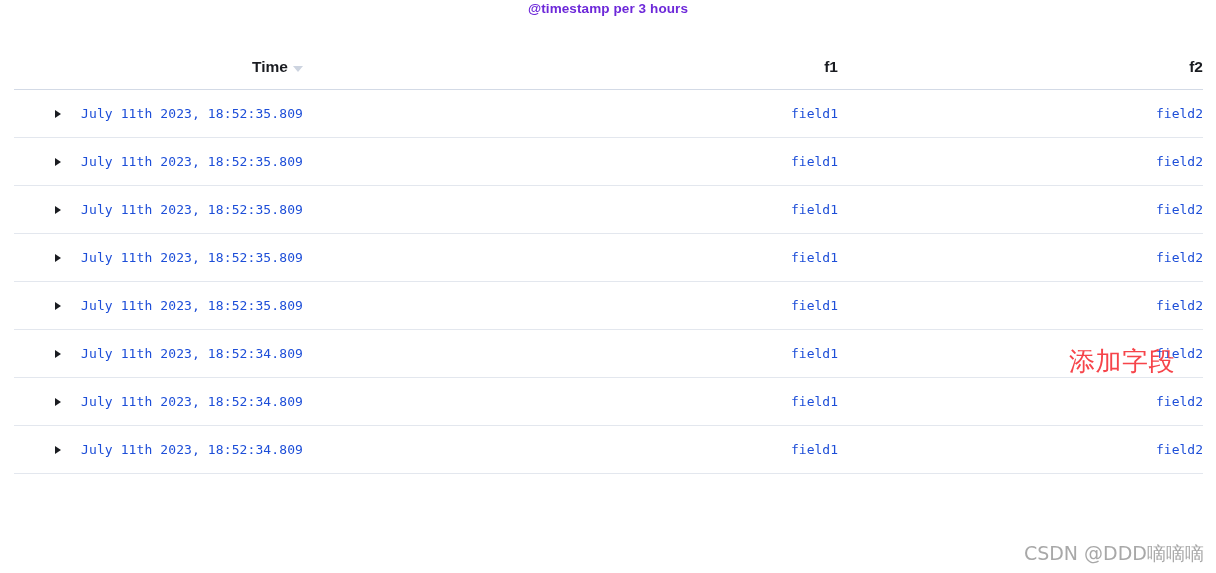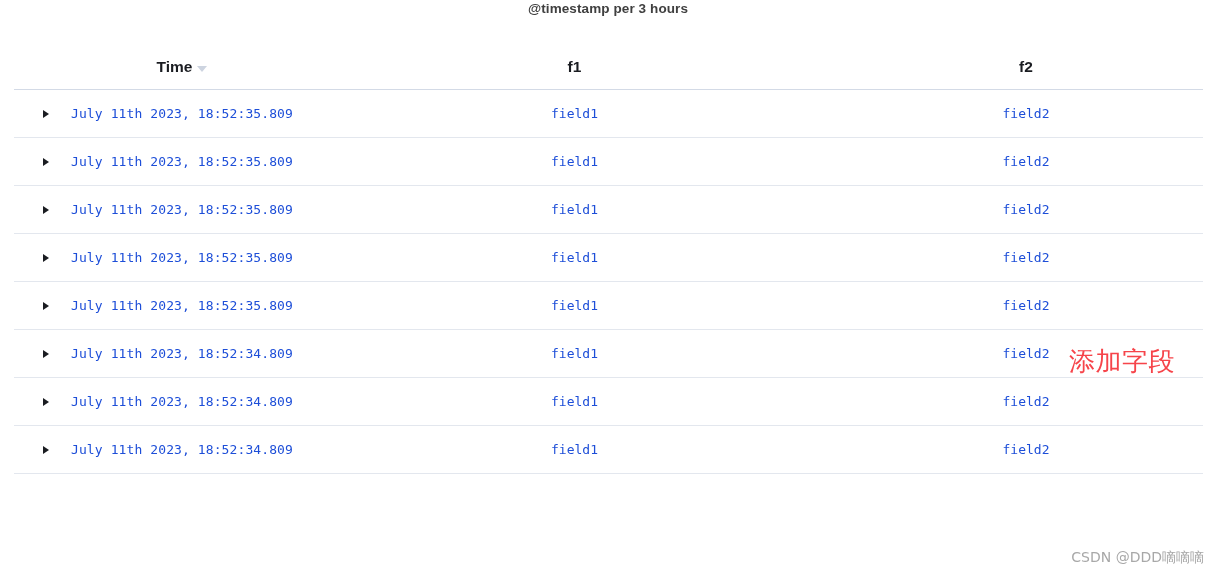--- a/index.html
+++ b/index.html
@@ -18,40 +18,40 @@
 
   
   .chart-caption {
     position: absolute;
     top: 0px;
     left: 0;
     width: 1216px;
     text-align: center;
     font-size: 13.5px;
     font-weight: bold;
-    color: #404040;
+    color: #6d28d9;
     line-height: 18px;
     letter-spacing: 0.1px;
   }
 
   
   .doc-table {
     position: absolute;
     top: 44px;
     left: 14px;
     width: 1189px;
     border-collapse: collapse;
     table-layout: fixed;
   }
   .doc-table th,
   .doc-table td {
     padding: 0;
     margin: 0;
     vertical-align: middle;
-    text-align: center;
+    text-align: right;
   }
 
   
   .col-toggle { width: 47px; }
   .col-time   { width: 242px; }
   .col-f1     { width: 535px; }
   .col-f2     { width: 365px; }
 
   thead th {
     height: 45px;
@@ -123,21 +123,21 @@
     letter-spacing: 0.5px;
     margin-top: 8px;
   }
 
   
   .watermark {
     position: absolute;
     right: 12px;
     bottom: 6px;
     font-family: "DejaVu Sans", sans-serif;
-    font-size: 14px;
+    font-size: 19px;
     color: #a8a8a8;
     white-space: nowrap;
   }
 </style>
 </head>
 <body>
 
 <div class="chart-caption">@timestamp per 3 hours</div>
 
 <table class="doc-table">

